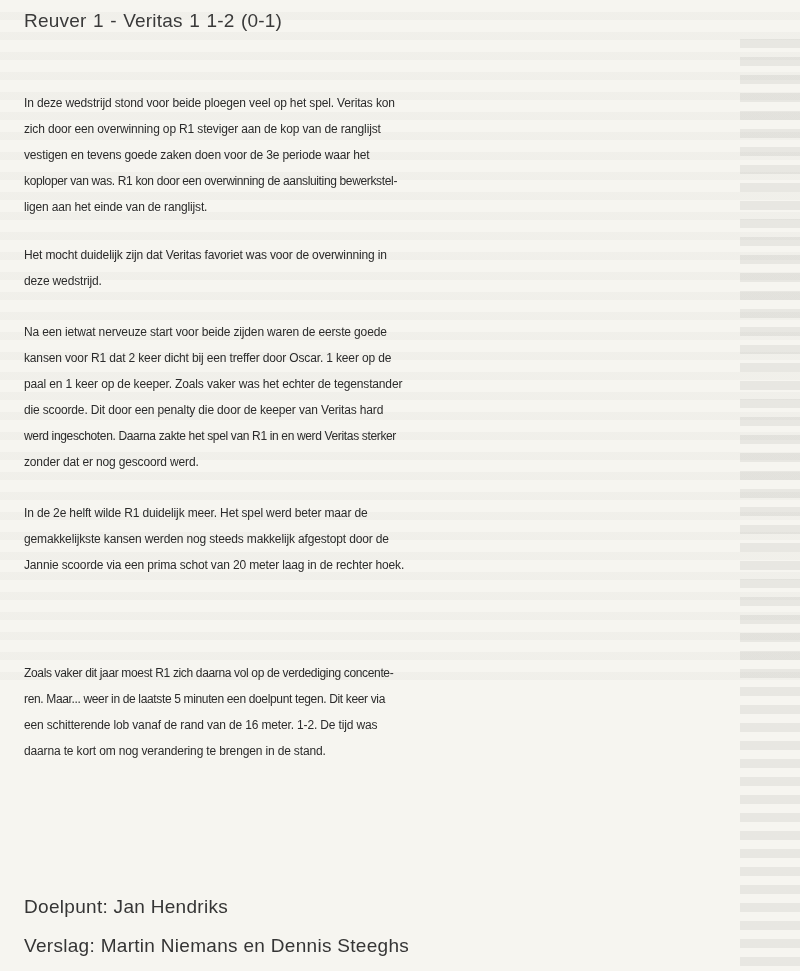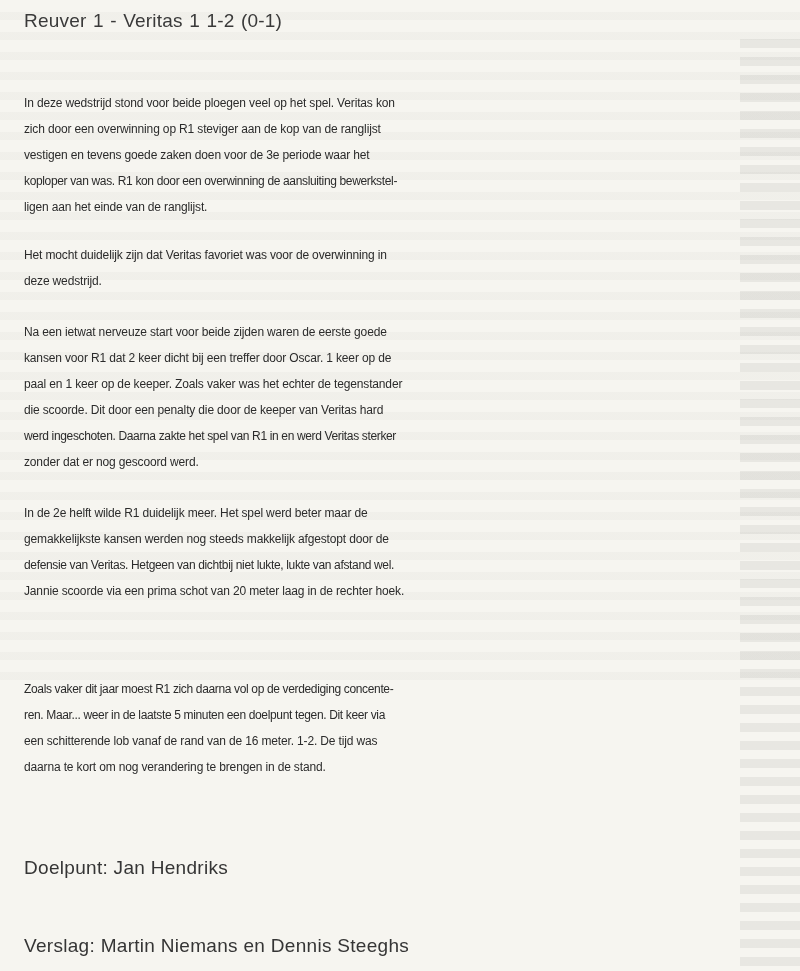--- a/index.html
+++ b/index.html
@@ -58,23 +58,23 @@
       top: 8px;
       font-size: 19px;
       letter-spacing: 0.2px;
       color: #3a3a3a;
       word-spacing: 1px;
     }
     .p1 { top: 90px; }
     .p2 { top: 242px; }
     .p3 { top: 319px; }
     .p4 { top: 500px; }
-    .p5 { top: 660px; margin-top: 16px; }
+    .p5 { top: 660px; }
     .goal {
-      top: 855px;
+      top: 894px;
       font-size: 19px;
       letter-spacing: 0.3px;
       color: #353535;
     }
     .report {
       top: 933px;
       font-size: 19px;
       letter-spacing: 0.3px;
       color: #353535;
     }
@@ -108,21 +108,20 @@
     <span class="line">kansen voor R1 dat 2 keer dicht bij een treffer door Oscar. 1 keer op de</span>
     <span class="line">paal en 1 keer op de keeper. Zoals vaker was het echter de tegenstander</span>
     <span class="line">die scoorde. Dit door een penalty die door de keeper van Veritas hard</span>
     <span class="line condensed">werd ingeschoten. Daarna zakte het spel van R1 in en werd Veritas sterker</span>
     <span class="line">zonder dat er nog gescoord werd.</span>
   </div>
 
   <div class="text p4">
     <span class="line">In de 2e helft wilde R1 duidelijk meer. Het spel werd beter maar de</span>
     <span class="line">gemakkelijkste kansen werden nog steeds makkelijk afgestopt door de</span>
-    <span class="line condensed">defensie van Veritas. Hetgeen van dichtbij niet lukte, lukte van afstand wel.</span>
     <span class="line">Jannie scoorde via een prima schot van 20 meter laag in de rechter hoek.</span>
   </div>
 
   <div class="text p5">
     <span class="line condensed">Zoals vaker dit jaar moest R1 zich daarna vol op de verdediging concente-</span>
     <span class="line condensed">ren. Maar... weer in de laatste 5 minuten een doelpunt tegen. Dit keer via</span>
     <span class="line">een schitterende lob vanaf de rand van de 16 meter. 1-2. De tijd was</span>
     <span class="line">daarna te kort om nog verandering te brengen in de stand.</span>
   </div>
 

